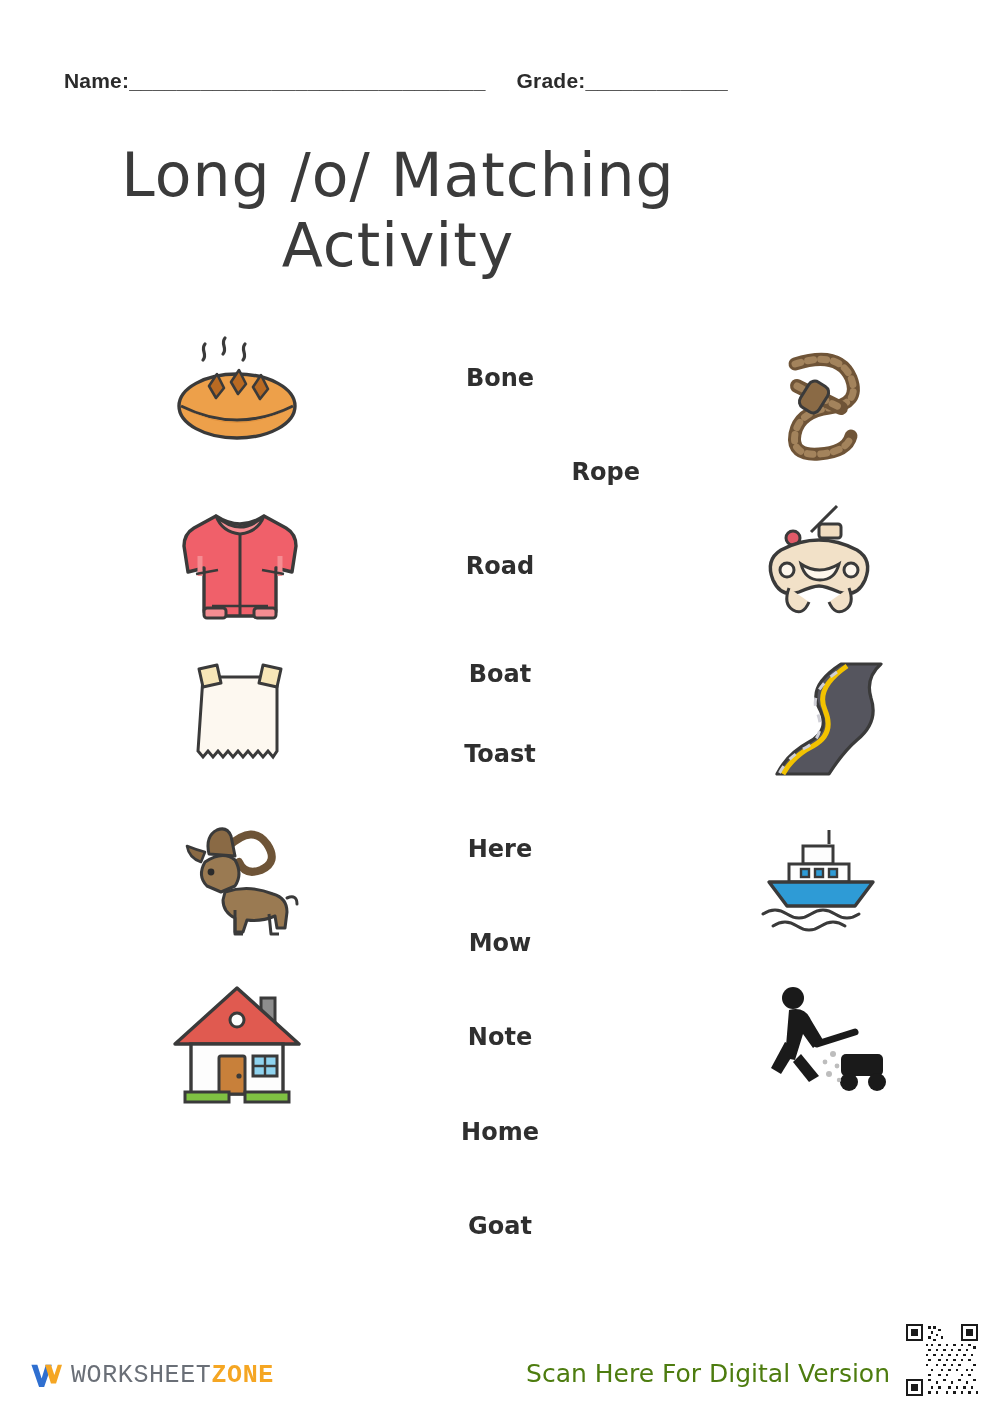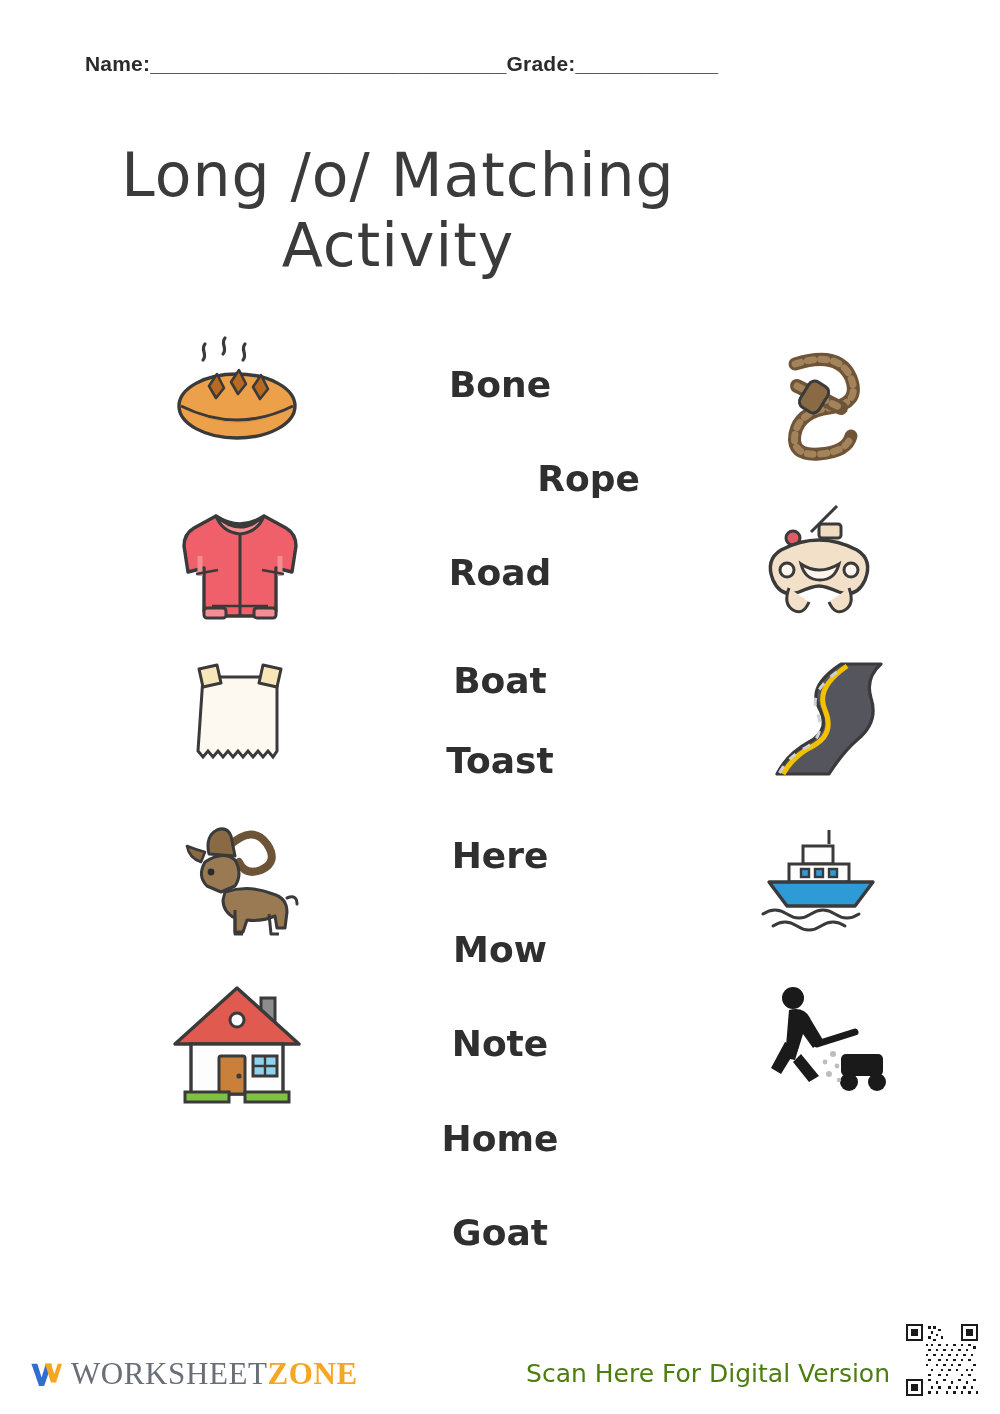--- a/index.html
+++ b/index.html
@@ -16,29 +16,29 @@
     overflow: hidden;
   }
 
   
   .header-row {
     position: absolute;
     top: 52px;
     left: 0;
     width: 792px;
     display: flex;
-    padding: 0 85px;
+    padding: 0 64px;
     box-sizing: border-box;
     font-size: 21px;
     font-weight: bold;
     letter-spacing: .2px;
     align-items: flex-end;
   }
   .header-name { width: 540px; white-space: nowrap; }
-  .header-grade { white-space: nowrap; }
+  .header-grade { white-space: nowrap; margin-top: 17px; }
 
   
   .title {
     position: absolute;
     top: 140px;
     left: 0;
     width: 796px;
     text-align: center;
     font-size: 60px;
     font-weight: 400;
@@ -81,43 +81,43 @@
   .col-words {
     position: absolute;
     left: 360px;
     top: 0;
     width: 280px;
   }
   .word {
     position: absolute;
     width: 280px;
     text-align: center;
-    font-size: 36px;
+    font-size: 24px;
     font-weight: bold;
     color: #2f2f2f;
     font-family: "DejaVu Sans", sans-serif;
   }
 
   
   .footer-logo {
     position: absolute;
     left: 28px;
     bottom: 22px;
     display: flex;
     align-items: center;
     gap: 9px;
   }
   .logo-mark {
     width: 34px;
     height: 34px;
   }
   .logo-text {
-    font-size: 31px;
+    font-size: 25px;
     letter-spacing: .6px;
-    font-family: Liberation Serif, serif;
+    font-family: Liberation Mono, monospace;
   }
   .logo-text .w1 { color: #6a6f77; }
   .logo-text .w2 { color: #f5a623; font-weight: bold; }
 
   .scan-text {
     position: absolute;
     right: 110px;
     bottom: 26px;
     font-size: 25px;
     color: #4d7c0f;

